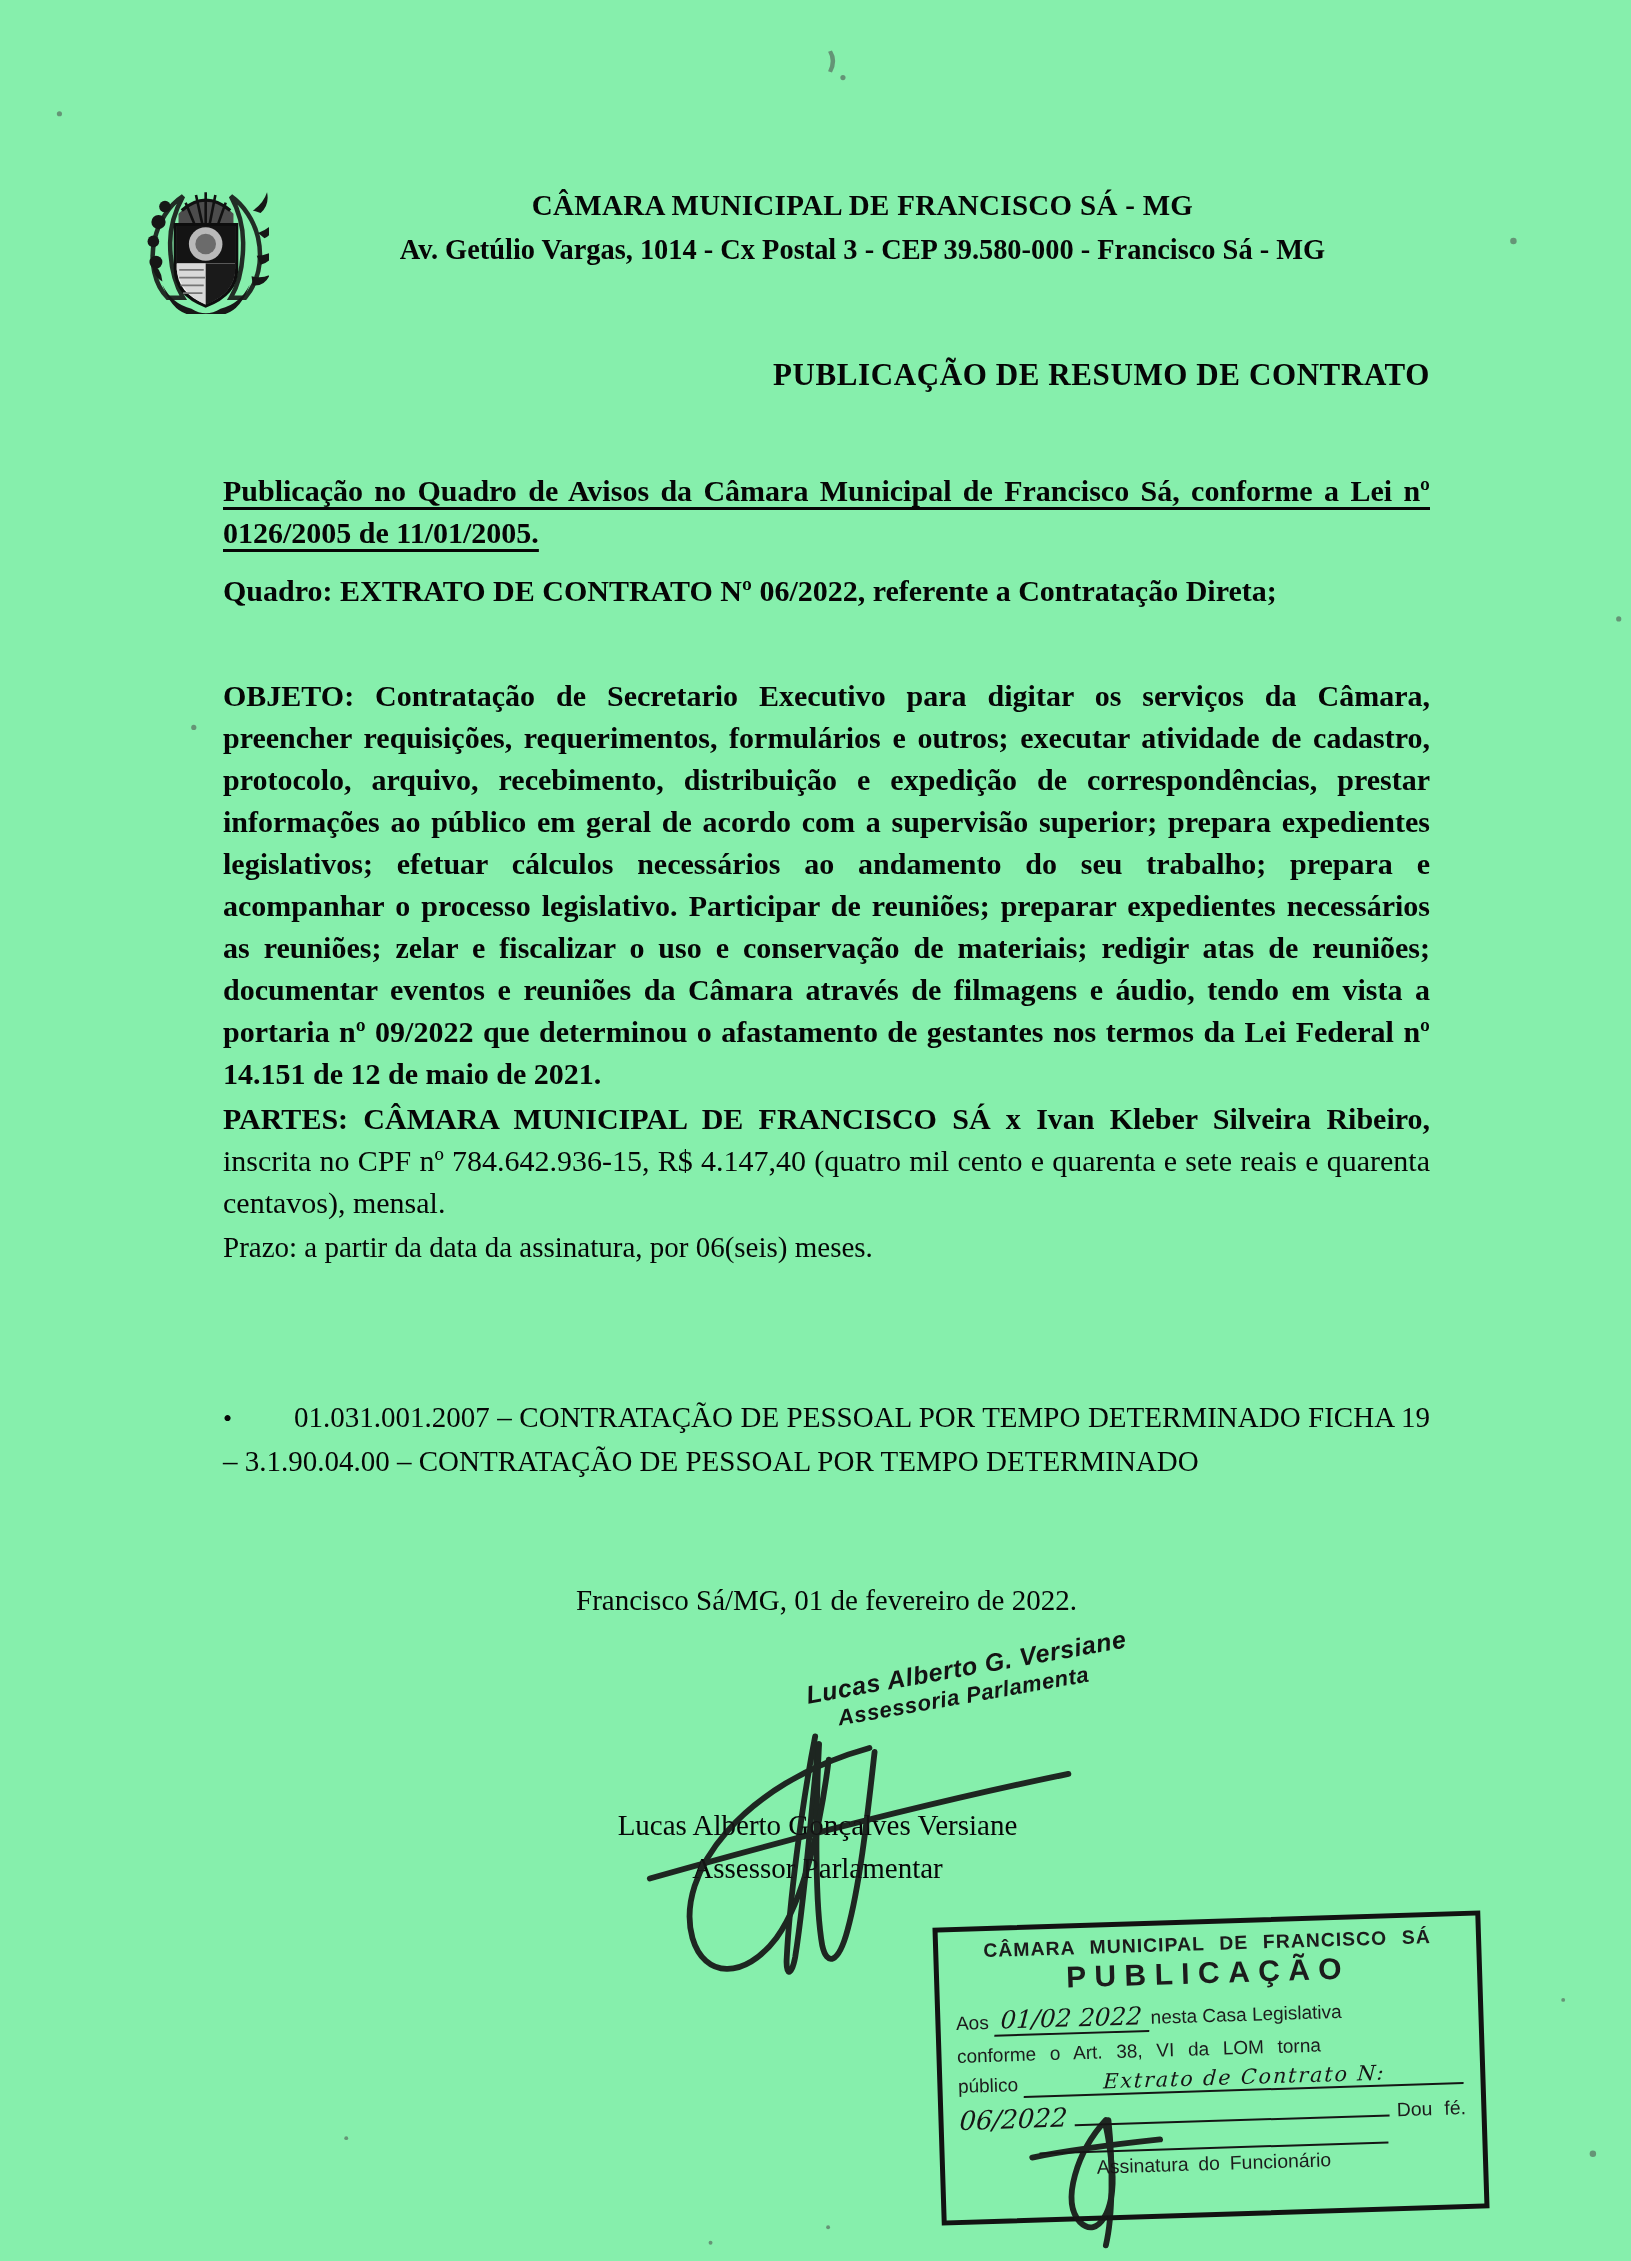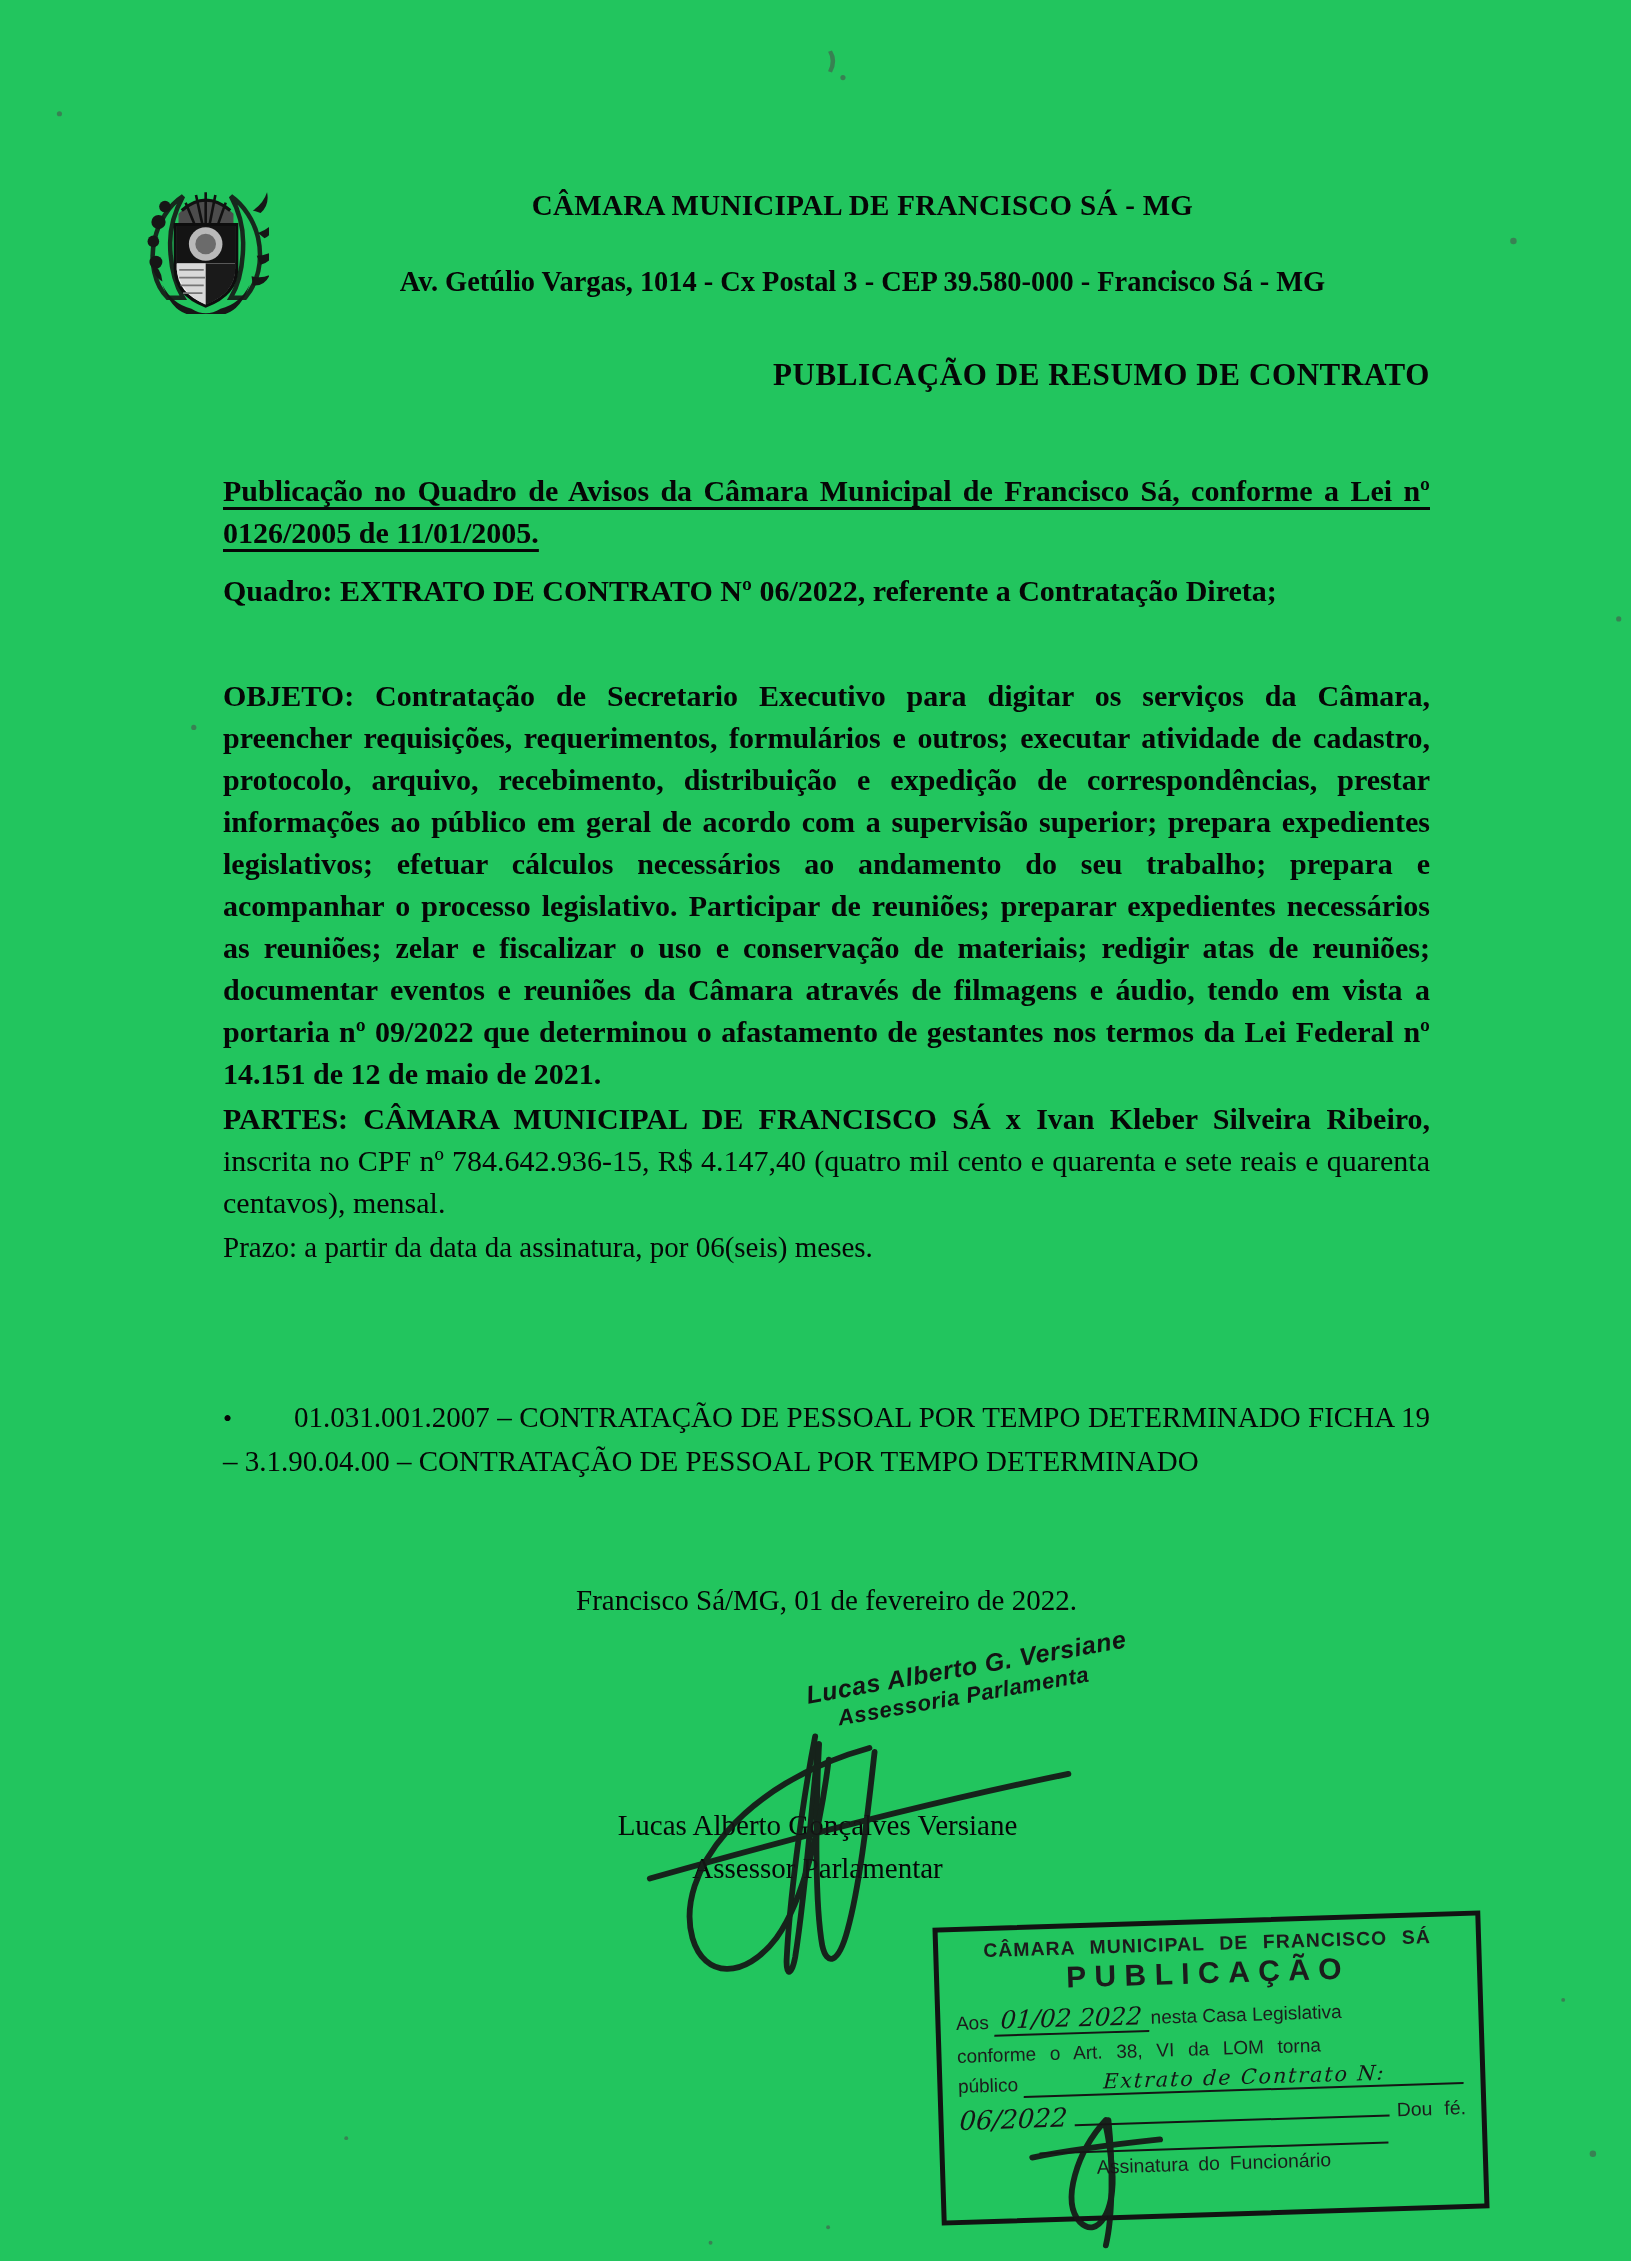--- a/index.html
+++ b/index.html
@@ -1,25 +1,25 @@
 <!DOCTYPE html>
 <html style="font-size:10.3px"><head>
 <meta charset="utf-8">
 <style>
   html,body{margin:0;padding:0;background:#9a9a9a;}
   .page{
-    position:relative;width:1631px;height:2261px;background:#22c55e;
+    position:relative;width:1631px;height:2261px;background:#86efac;
     font-family:"Liberation Serif","DejaVu Serif",serif;color:#060606;overflow:hidden;
   }
   
   .coat{position:absolute;left:143px;top:165px;width:126px;height:149px;}
   .lh-org{position:absolute;left:278px;top:189px;width:1169px;text-align:center;
     font-size:29px;font-weight:bold;letter-spacing:0.3px;}
   .lh-addr{position:absolute;left:278px;top:234px;width:1169px;text-align:center;
-    font-size:28.4px;font-weight:bold;margin-top:32px;}
+    font-size:28.4px;font-weight:bold;}
   
   .doc-title{position:absolute;left:223px;top:357px;width:1207px;text-align:right;
     font-size:31px;font-weight:bold;letter-spacing:0.6px;}
   
   .legal-notice{position:absolute;left:223px;top:430px;width:1207px;
     font-size:30px;font-weight:bold;line-height:42px;text-align:justify;
     text-decoration:underline;text-decoration-thickness:3.2px;text-underline-offset:5.8px;margin-top:40px;}
   .assunto{position:absolute;left:223px;top:570px;width:1228px;font-size:30px;line-height:42px;}
   .assunto b,.assunto span{font-weight:bold;}
   .objeto{position:absolute;left:223px;top:675px;width:1207px;

